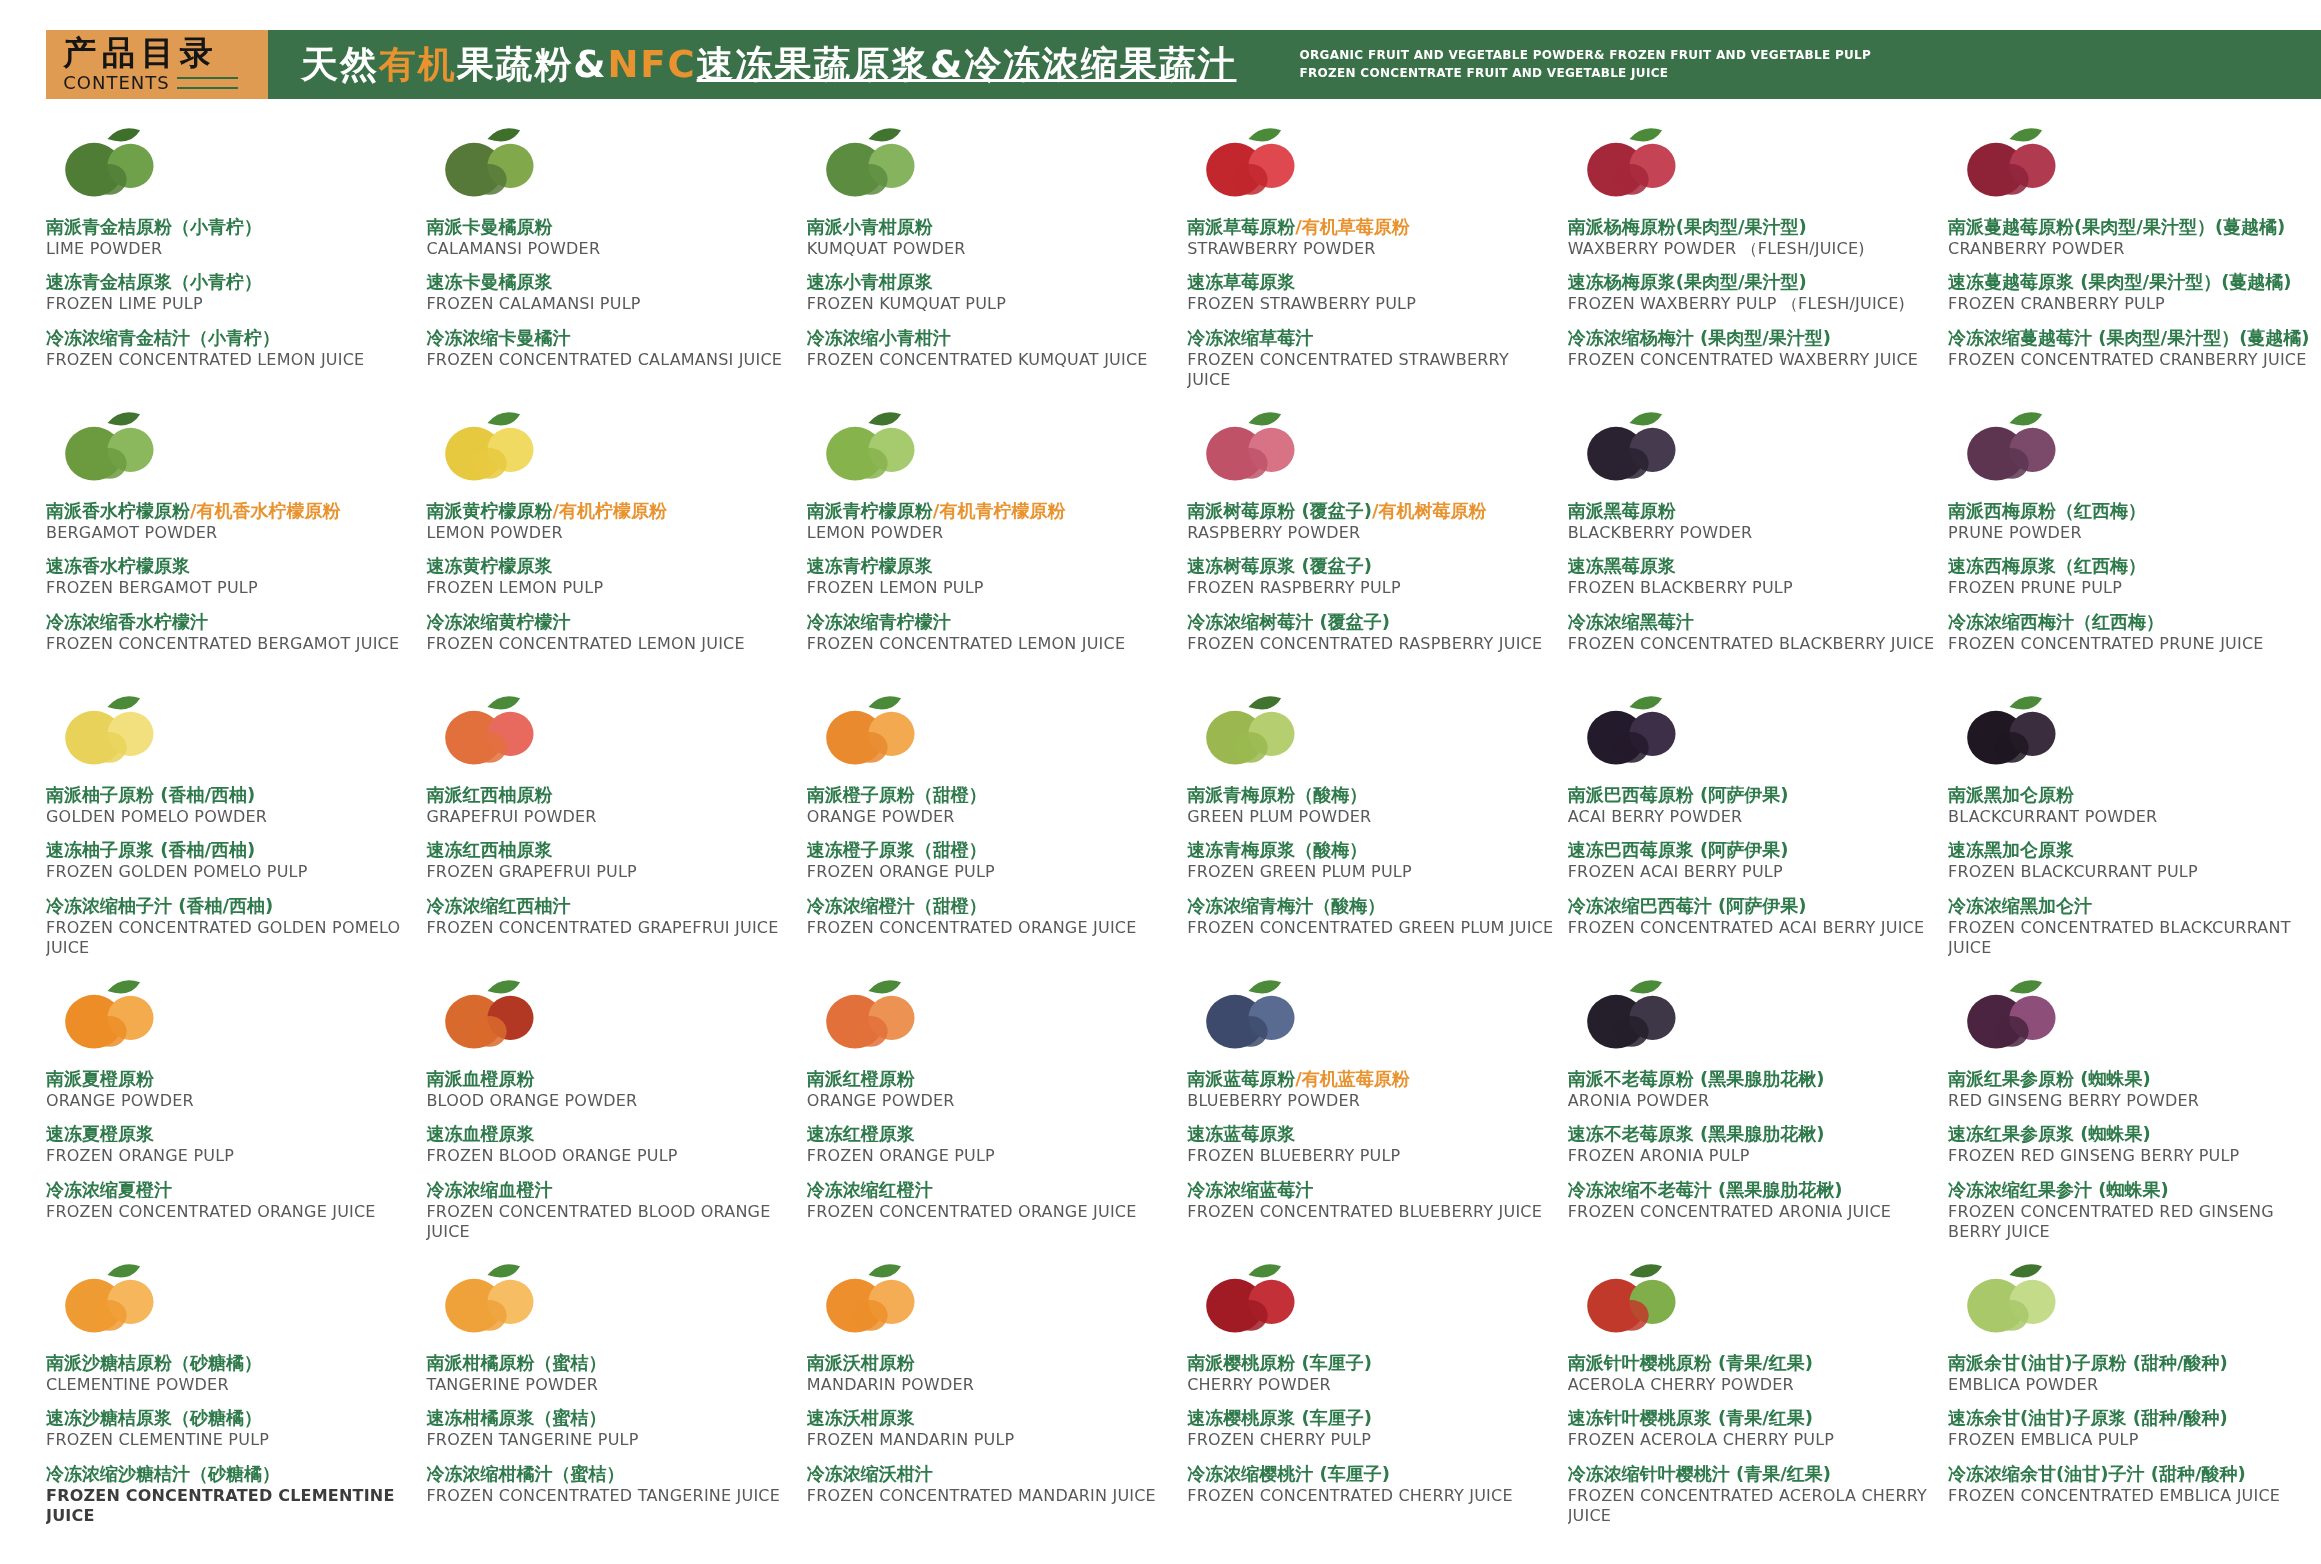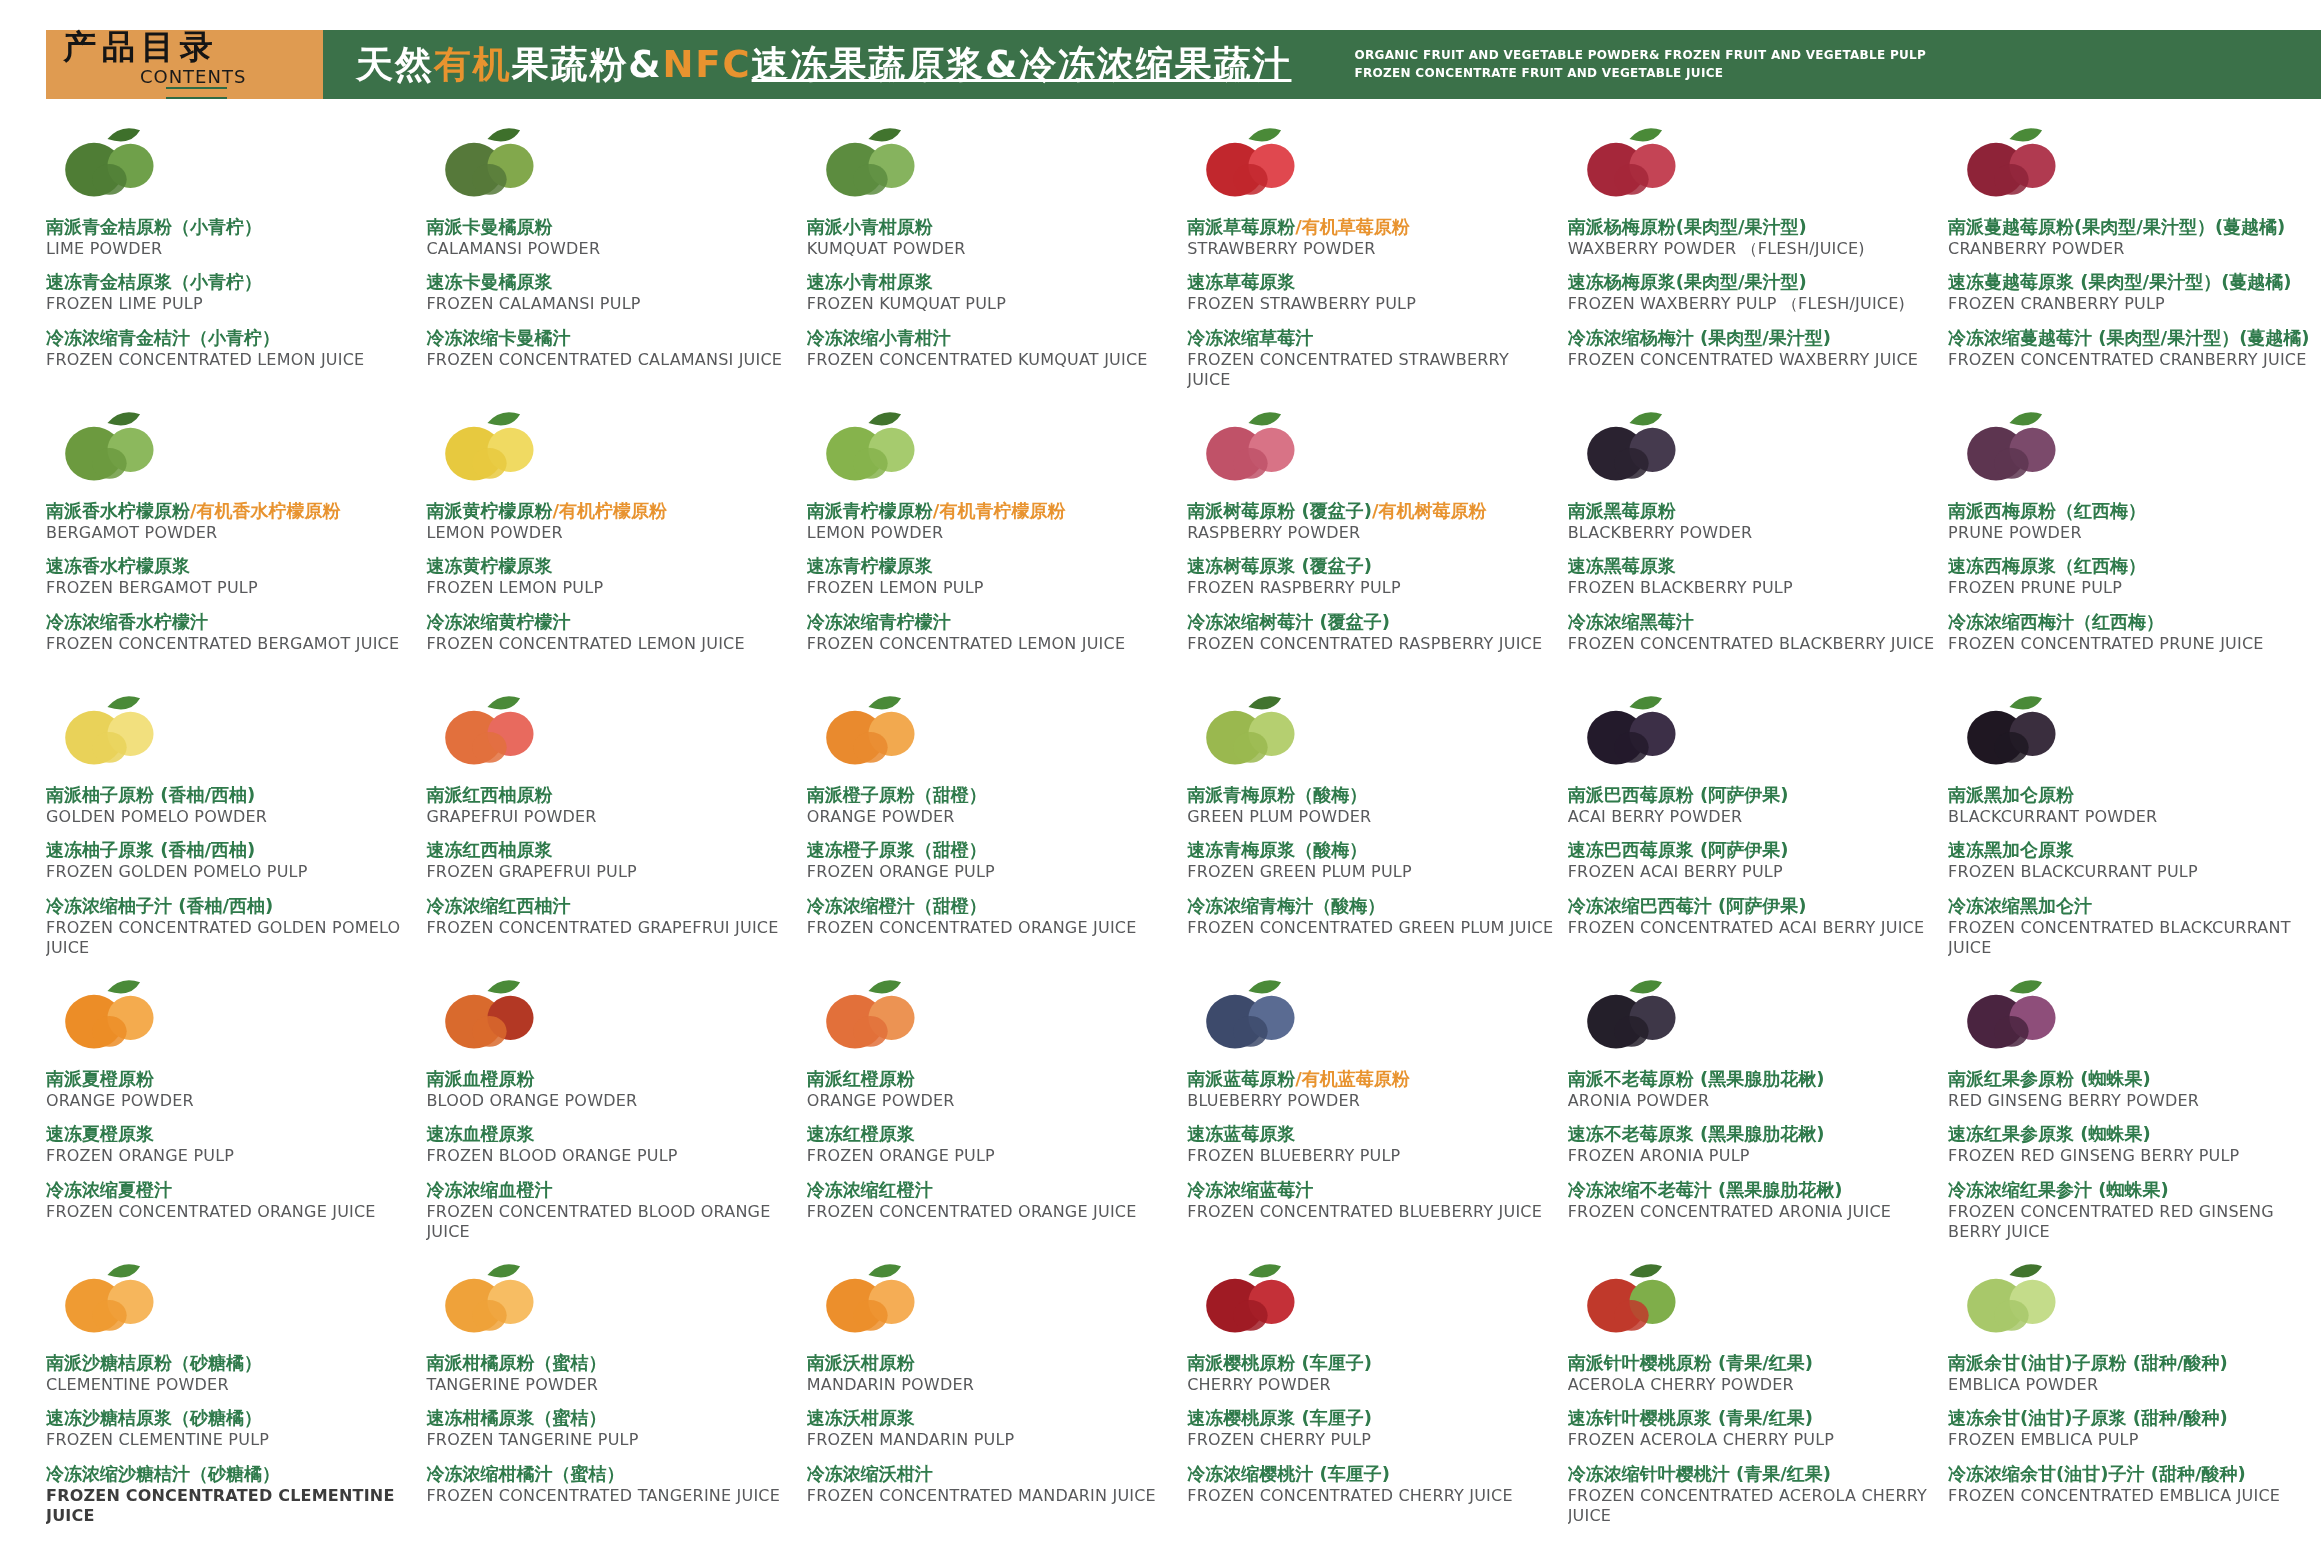--- a/index.html
+++ b/index.html
@@ -4,25 +4,25 @@
 <style>
   html,body{margin:0;padding:0;}
   body{
     width:2321px;height:1564px;position:relative;background:#ffffff;
     font-family:"DejaVu Sans","Liberation Sans",sans-serif;
     overflow:hidden;
   }
   
   .header{position:absolute;top:30px;left:46px;right:0;height:69px;display:flex;}
   .contents-box{
-    width:277px;background:var(--contents-bg,#DF9B51);
+    width:222px;background:var(--contents-bg,#DF9B51);
     display:flex;flex-direction:column;justify-content:center;padding-left:17.3px;box-sizing:border-box;
   }
   .contents-zh{font-size:33px;font-weight:bold;color:#151515;letter-spacing:5.8px;line-height:1.05;}
-  .contents-row{display:flex;align-items:center;margin-top:1.9px;flex-direction:column;}
+  .contents-row{display:flex;align-items:center;margin-top:1.9px;}
   .contents-en{font-size:18px;color:#1a1a1a;letter-spacing:1px;}
   .contents-lines{width:61px;height:7.7px;margin-left:7.7px;
     border-top:2.9px solid #2F6B45;border-bottom:2.9px solid #2F6B45;}
   .banner{flex:1;background:var(--banner-bg,#3B7149);display:flex;align-items:center;}
   .banner-zh{font-size:37px;font-weight:bold;margin-left:33px;letter-spacing:1.9px;white-space:nowrap;}
   .banner-en{margin-left:63px;margin-right:29px;color:#ffffff;font-weight:bold;font-size:12px;line-height:1.45;letter-spacing:0.3px;}
   
   .grid{
     position:absolute;top:117px;left:46px;right:4px;
     display:grid;grid-template-columns:repeat(6,1fr);column-gap:11.5px;row-gap:0;

